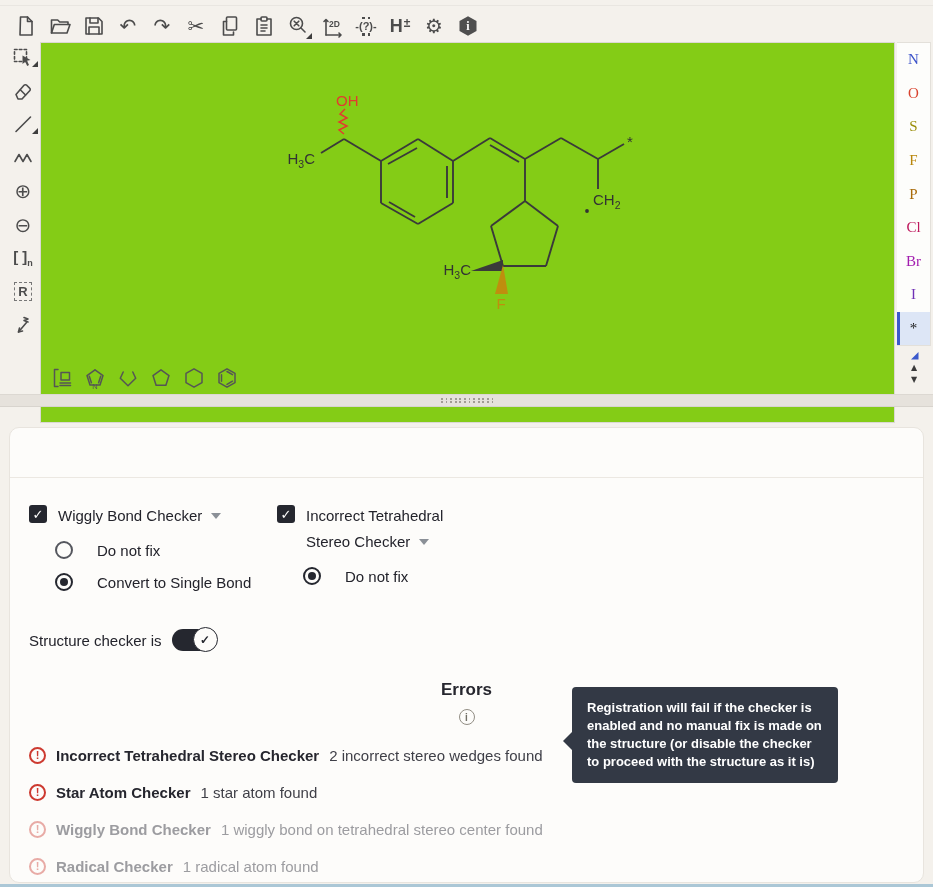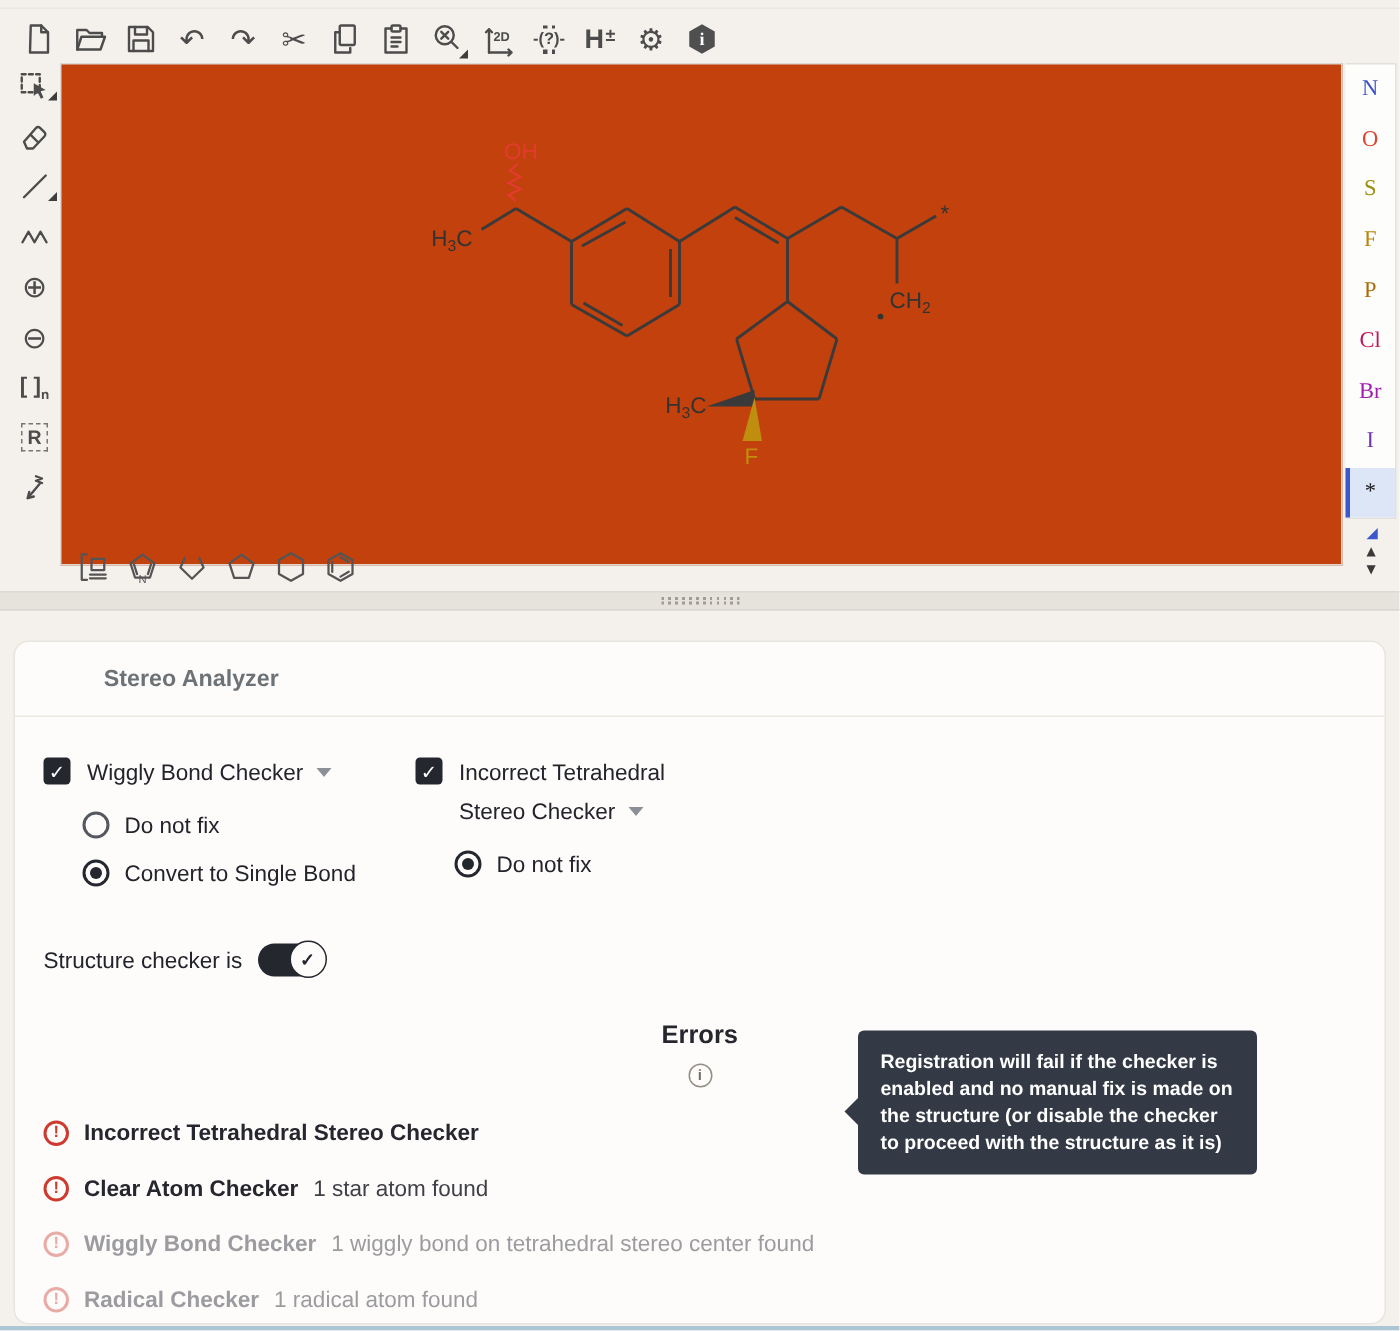--- a/index.html
+++ b/index.html
@@ -27,22 +27,22 @@
   .dotrow i { width:2.5px; height:2.5px; background:#4c4c4c; display:block; }
   .hpm { display:flex; align-items:center; }
   .hpm .h { font-size:18px; font-weight:bold; color:#4c4c4c; }
   .hpm .pm { font-size:12px; font-weight:bold; color:#4c4c4c; margin-left:1px; margin-top:-6px; }
 
   
   .left-toolbar { position:absolute; top:46px; left:10px; width:30px; display:flex; flex-direction:column; gap:11.5px; }
   .left-toolbar .icon-btn { width:26px; height:22px; }
 
   
-  .canvas-wrap { position:absolute; left:40px; top:42px; width:855px; height:335px;
-                 background:#c2410c; border:1px solid #dbd8d3; }
+  .canvas-wrap { position:absolute; left:40px; top:42px; width:855px; height:381px;
+                 background:#84cc16; border:1px solid #dbd8d3; }
   .canvas-wrap svg text { font-family:"Liberation Sans", sans-serif; }
 
   
   .elements-bar { position:absolute; left:897px; top:42px; width:34px; height:304px;
                   background:#fdfdfb; border:1px solid #e3e0da; border-left:none;
                   display:flex; flex-direction:column; }
   .el-btn { flex:1; display:flex; align-items:center; justify-content:center;
             font-family:"Liberation Serif", serif; font-size:15px; cursor:pointer; position:relative; }
   .el-btn.sel { background:#dde6f6; }
   .el-btn.sel::before { content:""; position:absolute; left:0; top:0; bottom:0; width:3px; background:#3b59cc; }
@@ -76,21 +76,21 @@
   .checkers-row { display:flex; }
   .checker-group { width:248px; flex:none; }
   .check-head { display:flex; gap:11px; align-items:flex-start; }
   .cb { width:18px; height:18px; background:#25272f; border-radius:3px; color:#fff; font-size:13px;
         display:flex; align-items:center; justify-content:center; flex:none; margin-top:2px; cursor:pointer; }
   .check-label { font-size:15px; color:#23232b; line-height:26px; }
   .dd-arrow { display:inline-block; margin-left:9px; vertical-align:2px;
               border-left:5px solid transparent; border-right:5px solid transparent;
               border-top:6px solid #8b9097; cursor:pointer; }
   .radios { margin:12px 0 0 26px; display:flex; flex-direction:column; gap:14px; }
-  .radio-row { display:flex; align-items:center; gap:10px; font-size:15px; color:#23232b; cursor:pointer; }
+  .radio-row { display:flex; align-items:center; gap:24px; font-size:15px; color:#23232b; cursor:pointer; }
   .rb { width:18px; height:18px; border-radius:50%; border:2px solid #55575e; flex:none; position:relative; }
   .rb.sel { border-color:#25272f; }
   .rb.sel::after { content:""; position:absolute; inset:3px; background:#25272f; border-radius:50%; }
   .narrow .check-label { width:162px; }
 
   .toggle-row { margin-top:38px; display:flex; align-items:center; gap:10px; font-size:15px; }
   .toggle { position:relative; width:44px; height:22px; background:#25272f; border-radius:12px; cursor:pointer; }
   .knob { position:absolute; right:-2px; top:-2px; width:25px; height:25px; border-radius:50%;
           background:#fdfcfa; border:1.6px solid #25272f; display:flex; align-items:center; justify-content:center;
           font-size:12px; font-weight:bold; color:#25272f; }
@@ -351,21 +351,20 @@
 
 <div class="divider">
   <div class="handle">
       <i></i>
       <i></i>
     </div>
 </div>
 
 <div class="panel">
   <div class="tabs">
-    <div class="tab">Stereo Analyzer</div>
   </div>
   <div class="content">
     <div class="checkers-row" id="checkers-row">
         <div class="checker-group">
           <div class="check-head">
             <div class="cb">✓</div>
             <span class="check-label">Wiggly Bond Checker<span class="dd-arrow"></span></span>
           </div>
           <div class="radios">
             <label class="radio-row">
@@ -401,24 +400,25 @@
 
     <div class="errors-head">
       <h3>Errors</h3>
       <span class="info-ic">i</span>
     </div>
 
     <div class="error-list" id="error-list">
         <div class="err">
           <span class="eic">!</span>
           <b>Incorrect Tetrahedral Stereo Checker</b>
+          <span class="detail">2 incorrect stereo wedges found</span>
         </div>
         <div class="err">
           <span class="eic">!</span>
-          <b>Clear Atom Checker</b>
+          <b>Star Atom Checker</b>
           <span class="detail">1 star atom found</span>
         </div>
         <div class="err off">
           <span class="eic">!</span>
           <b>Wiggly Bond Checker</b>
           <span class="detail">1 wiggly bond on tetrahedral stereo center found</span>
         </div>
         <div class="err off">
           <span class="eic">!</span>
           <b>Radical Checker</b>

